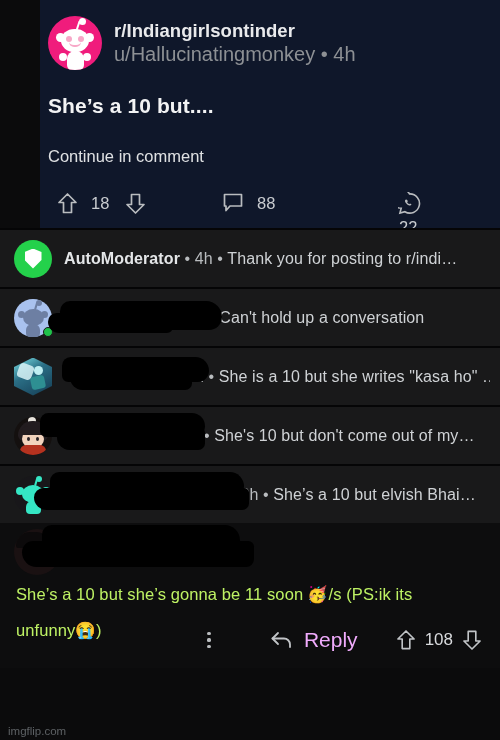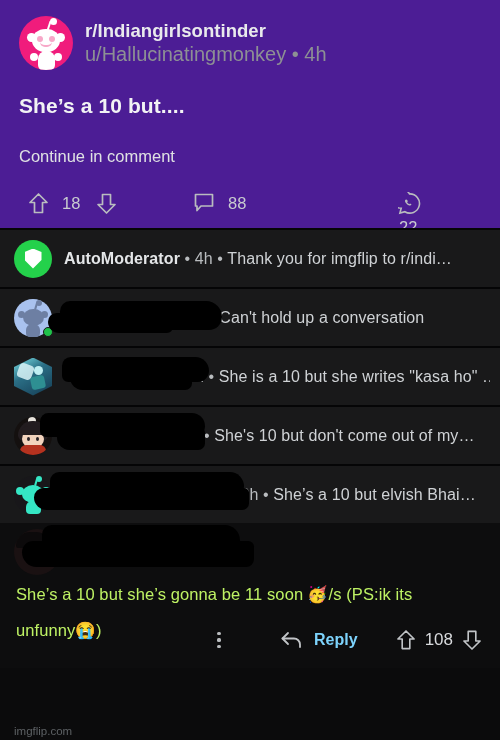--- a/index.html
+++ b/index.html
@@ -15,23 +15,24 @@
   #app {
     position: relative;
     width: 500px;
     height: 740px;
     background: #0b0b0c;
   }
 
   
   .post {
     position: relative;
-    background: #4c1d95;
-    padding: 14px 16px 0 19px;
+    background: #0f172a;
+    padding: 14px 16px 0 8px;
     height: 228px;
+    margin-left: 40px;
   }
 
   .post-head {
     display: flex;
     align-items: center;
     gap: 12px;
     height: 58px;
   }
 
   .snoo-avatar {
@@ -412,27 +413,27 @@
     display: flex; flex-direction: column; gap: 3px;
     align-items: center; justify-content: center;
     width: 26px; height: 26px;
     margin-right: 48px;
   }
   .kebab span {
     width: 3.2px; height: 3.2px; border-radius: 50%;
     background: #b9bcbf; display: block;
   }
   .reply-group { display: flex; align-items: center; gap: 10px; margin-right: 38px; }
-  .reply-label { font-size: 16px; font-weight: bold; color: #7dd3fc; }
+  .reply-label { font-size: 21px; font-weight: normal; color: #f0abfc; }
   .vote-group { display: flex; align-items: center; gap: 9px; }
   .vote-num { font-size: 17px; color: #d8dadd; }
 
   .watermark {
     position: absolute;
-    left: 14px; bottom: 3px;
+    left: 8px; bottom: 3px;
     color: #5d6164;
     font-size: 11.5px;
     z-index: 9;
     text-align: right;
   }
 
   svg { display: block; }
 </style>
 </head>
 <body>
@@ -502,21 +503,21 @@
     </div>
   </div>
 
   <div class="comments">
 
     <div class="c-row">
       <div class="c-avatar av-shield">
         <div class="shield"></div>
       </div>
       <div class="c-text">
-        <b>AutoModerator</b><span class="dim"> • 4h • </span><span>Thank you for imgflip to r/indi…</span>
+        <b>AutoModerator</b><span class="dim"> • 4h • </span><span>Thank you for posting to r/indi…</span>
       </div>
     </div>
 
     <div class="c-row">
       <div class="c-avatar av-snoo-blue">
         <div class="b-ant"></div>
           <div class="b-dot"></div>
         <div class="b-ear-l"></div>
           <div class="b-ear-r"></div>
         <div class="b-head"></div>

